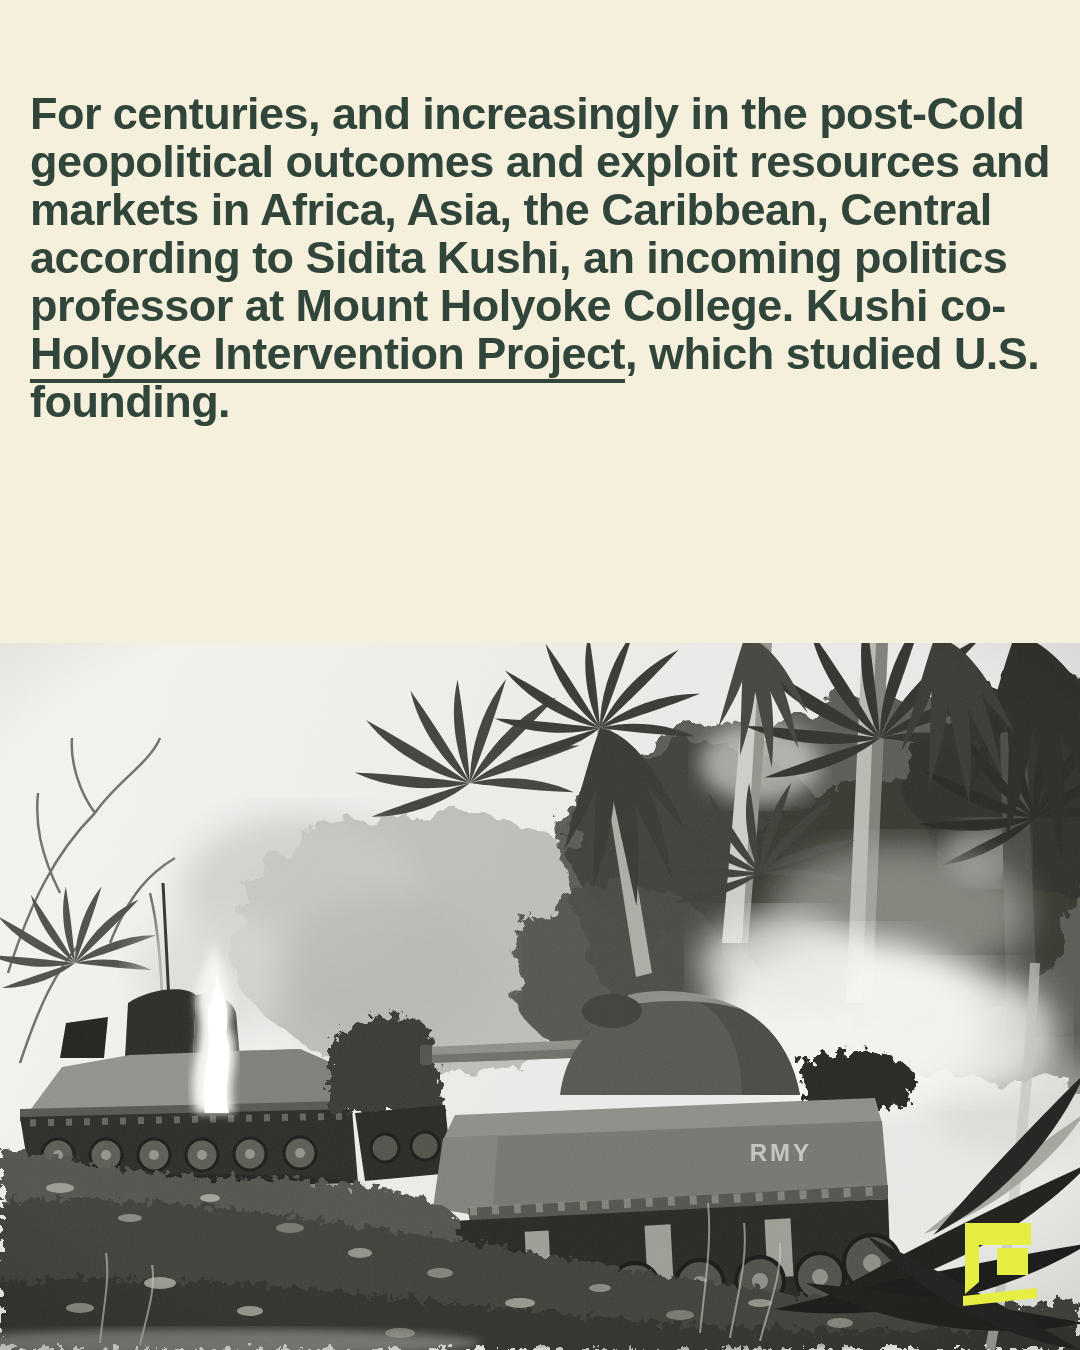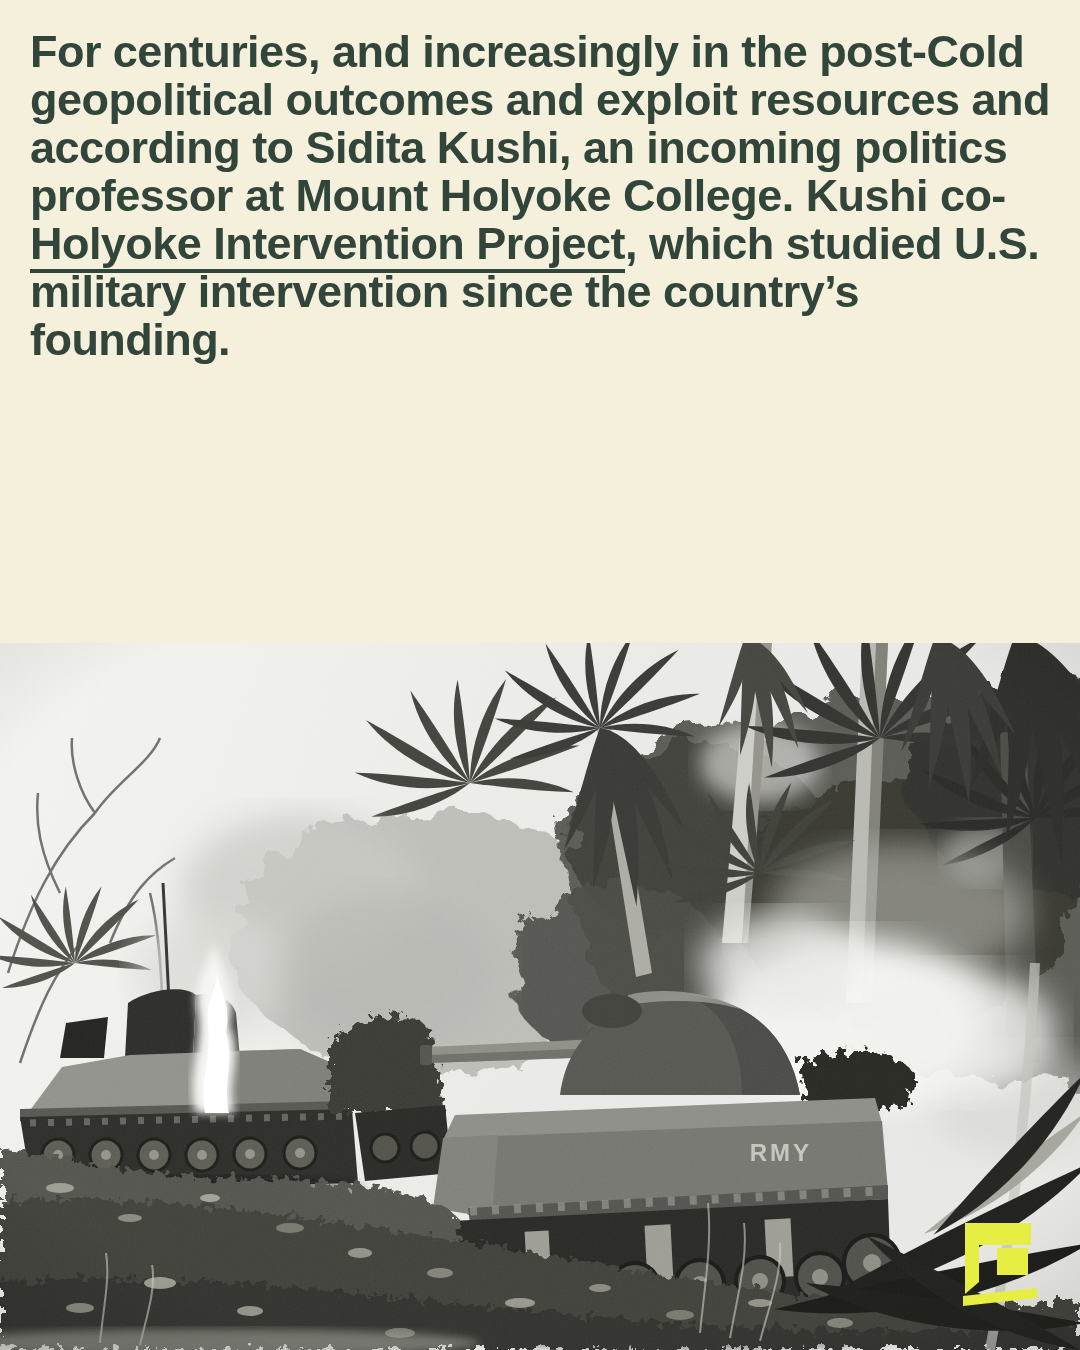--- a/index.html
+++ b/index.html
@@ -11,21 +11,21 @@
   .card{
     position:relative;
     width:1080px;height:1350px;
     background:var(--bg);
     overflow:hidden;
     font-family:"Liberation Sans", sans-serif;
   }
   .caption{
     box-sizing:border-box;
     height:643px;
-    padding:28px 14px 0 30px;
+    padding:90px 14px 0 30px;
     font-weight:700;
     font-size:45px;
     line-height:48px;
     letter-spacing:-0.012em;
     color:var(--ink);
   }
   .cap-line{white-space:nowrap;}
   .cap-link{border-bottom:4px solid currentColor;}
   .photo{
     position:absolute;left:0;top:643px;
@@ -43,24 +43,24 @@
   }
 </style>
 </head>
 <body>
 
 <div class="card">
 
   <div class="caption">
       <div class="cap-line"><span>For centuries, and increasingly in the post-Cold</span></div>
       <div class="cap-line"><span>geopolitical outcomes and exploit resources and</span></div>
+      <div class="cap-line"><span>markets in Africa, Asia, the Caribbean, Central</span></div>
       <div class="cap-line"><span>according to Sidita Kushi, an incoming politics</span></div>
       <div class="cap-line"><span>professor at Mount Holyoke College. Kushi co-</span></div>
       <div class="cap-line"><span class="cap-link">Holyoke Intervention Project</span><span>, which studied U.S.</span></div>
-      <div class="cap-line"><span>military intervention since the country’s</span></div>
       <div class="cap-line"><span>founding.</span></div>
     </div>
 
   <div class="photo" aria-label="Black-and-white photograph of two U.S. Army Sherman tanks burning in a jungle clearing ringed by palm trees, with white smoke and flames rising and tall grass in the foreground">
     <svg class="scene" viewBox="0 0 1080 707" role="img">
       <defs>
         <linearGradient id="skyg" x1="0" y1="0" x2="1" y2="0.25">
           <stop offset="0" stop-color="#f3f3f0"></stop>
           <stop offset="0.55" stop-color="#eaeae7"></stop>
           <stop offset="1" stop-color="#e6e6e3"></stop>

